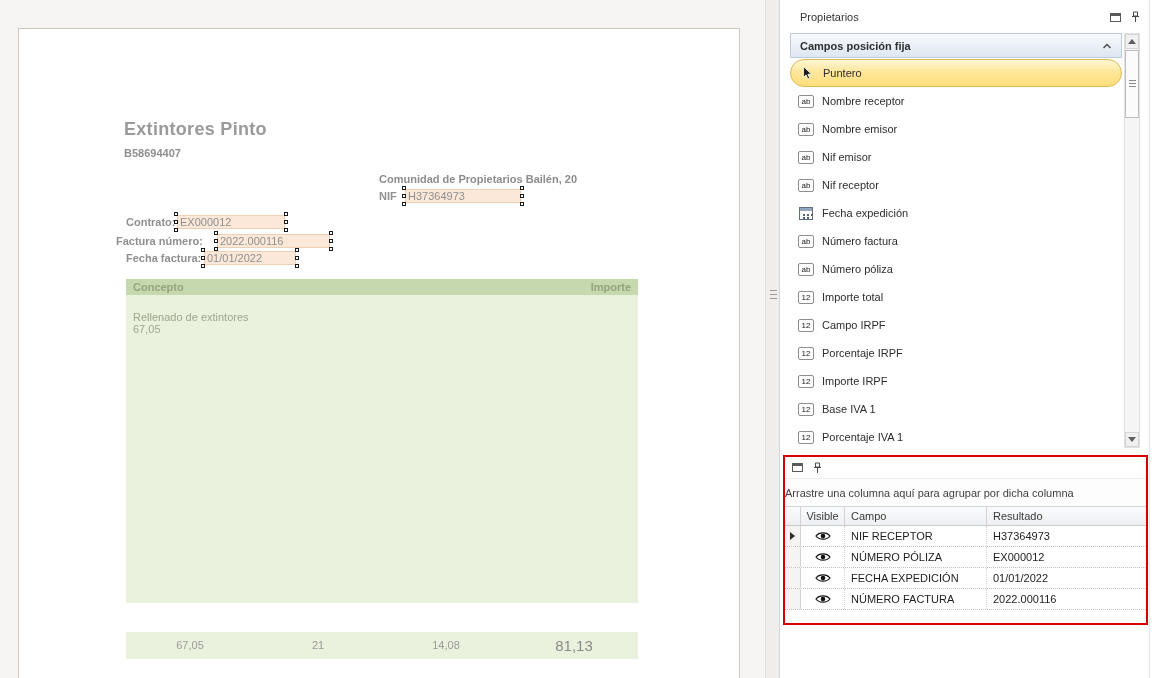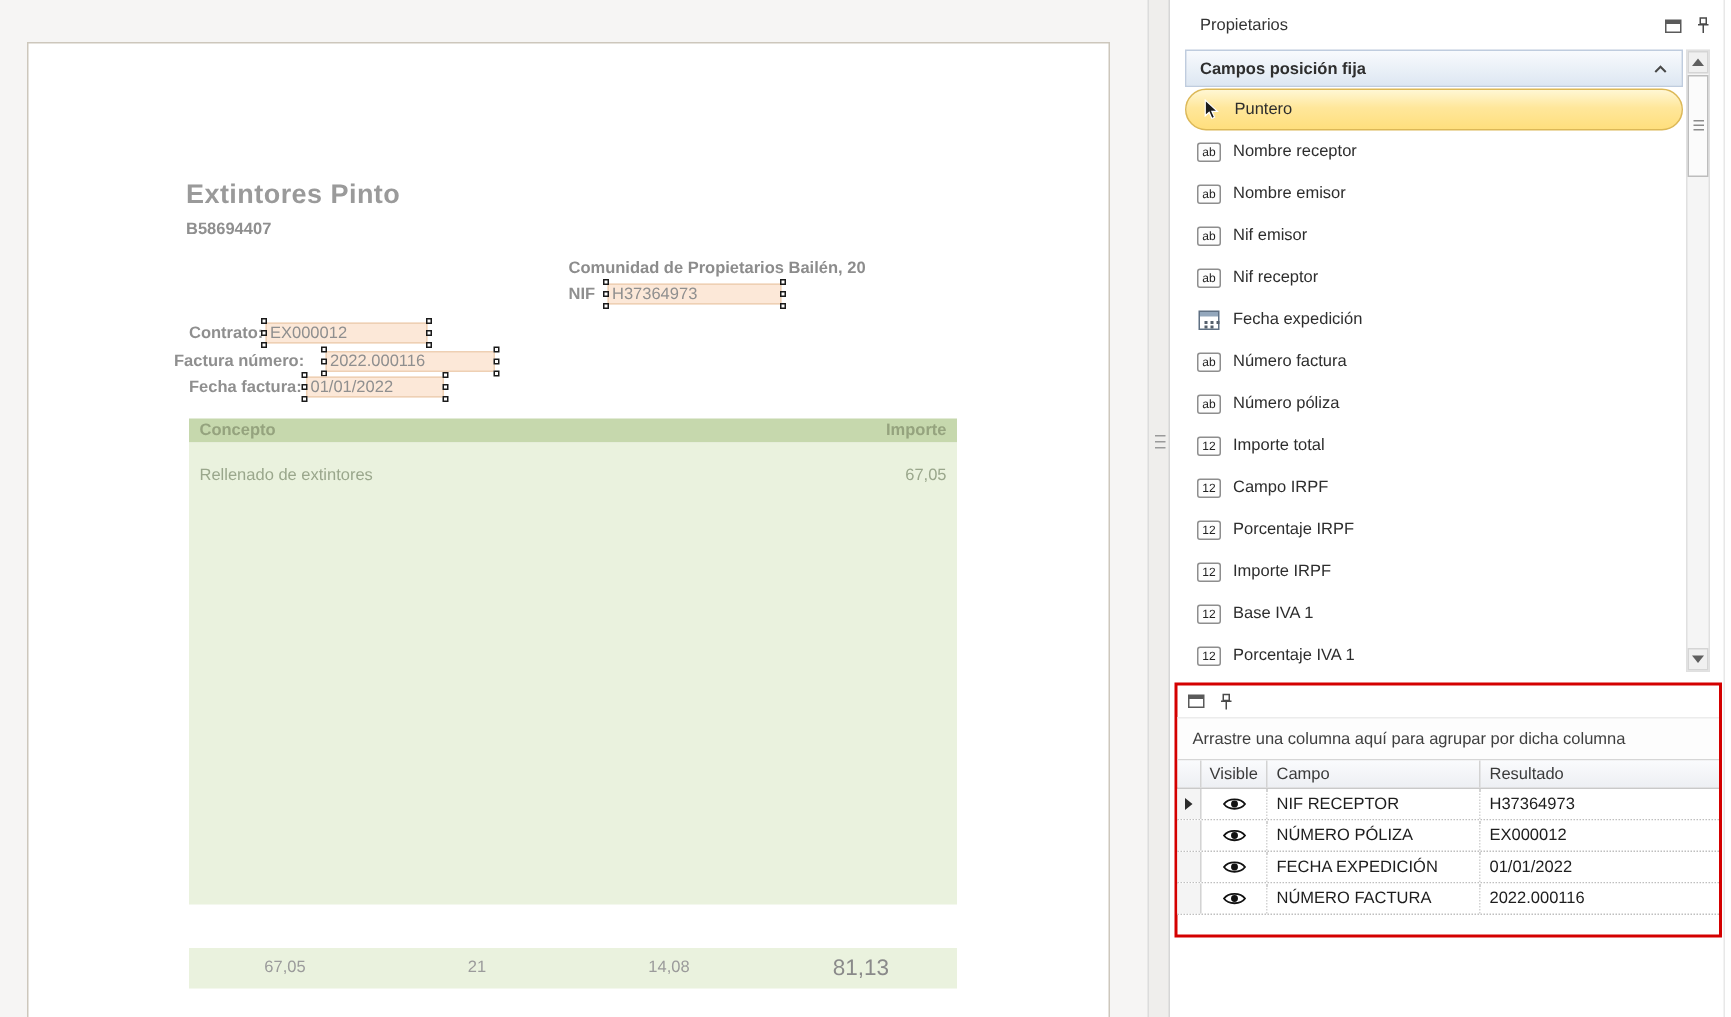--- a/index.html
+++ b/index.html
@@ -13,21 +13,21 @@
   .inv-cid{position:absolute;left:105px;top:118px;font-weight:bold;color:#8f8f8f;}
   .inv-recipient{position:absolute;left:360px;top:144px;font-weight:bold;color:#8c8c8c;}
   .inv-label{position:absolute;font-weight:bold;color:#8f8f8f;}
   .inv-field{position:absolute;height:14px;background:#fce8d8;border:1px solid #eed0b4;color:#8f8f8f;line-height:12px;padding-left:2px;white-space:nowrap;}
   .h{position:absolute;width:4px;height:4px;background:#fff;border:1px solid #1a1a1a;}
   .h.tl{left:-4px;top:-4px}.h.ml{left:-4px;top:4px}.h.bl{left:-4px;bottom:-4px}
   .h.tr{right:-4px;top:-4px}.h.mr{right:-4px;top:4px}.h.br{right:-4px;bottom:-4px}
 
   .items-header{position:absolute;left:107px;top:250px;width:512px;height:16px;background:#c6d8ad;display:flex;justify-content:space-between;padding:0 7px;line-height:16px;font-weight:bold;color:#95a37e;}
   .items-body{position:absolute;left:107px;top:266px;width:512px;height:308px;background:#eaf2de;}
-  .items-row{position:absolute;left:7px;right:7px;top:16px;display:flex;justify-content:space-between;color:#9aa78c;}
+  .items-row{position:absolute;left:7px;right:7px;top:16px;display:flex;color:#9aa78c;flex-direction:column;}
 
   .summary{position:absolute;left:107px;top:603px;width:512px;}
   .sum-headers{display:flex;height:15px;background:#c6d8ad;}
   .sum-h{flex:1;text-align:center;line-height:15px;font-weight:bold;color:#95a37e;}
   .sum-values{display:flex;height:27px;background:#eaf2de;}
   .sum-v{flex:1;text-align:center;line-height:27px;color:#9b9b9b;}
   .sum-v.total{font-weight:normal;font-size:15px;color:#8a8a8a;}
 
   
   .splitter{position:absolute;left:765px;top:0;width:15px;height:678px;background:#efeeec;border-left:1px solid #dcdcdc;border-right:1px solid #d6d6d6;}
@@ -61,21 +61,21 @@
   .sb-up{top:0;}
   .sb-down{bottom:0;}
   .tri-up{width:0;height:0;border-left:4px solid transparent;border-right:4px solid transparent;border-bottom:5px solid #5f5f5f;}
   .tri-down{width:0;height:0;border-left:4px solid transparent;border-right:4px solid transparent;border-top:5px solid #5f5f5f;}
   .sb-thumb{position:absolute;left:0;top:16px;width:14px;height:68px;background:#fbfbfb;border:1px solid #bdbdbd;display:flex;align-items:center;justify-content:center;}
   .thumb-grip{width:7px;height:1px;background:#8c8c8c;box-shadow:0 3px #8c8c8c,0 6px #8c8c8c;transform:translateY(-4px);}
 
   
   .fields-panel{position:absolute;left:3px;top:455px;width:365px;height:170px;border:2px solid #d40000;background:#fff;}
   .fp-caption{height:21px;padding:0 4px 0 7px;}
-  .group-panel{height:29px;display:flex;align-items:center;padding-left:10px;color:#3f3f3f;background:#fdfdfd;border-top:1px solid #ececec;border-bottom:1px solid #d6d6d6;}
+  .group-panel{height:29px;display:flex;align-items:center;padding-left:0;color:#3f3f3f;background:#fdfdfd;border-top:1px solid #ececec;border-bottom:1px solid #d6d6d6;}
   .grid-header{display:flex;height:19px;background:linear-gradient(180deg,#fafbfd,#edeff3);border-bottom:1px solid #c9c9c9;}
   .gh-cell{border-right:1px solid #d3d3d3;display:flex;align-items:center;color:#3a3a3a;}
   .gh-ind{width:16px;}
   .gh-visible{width:44px;justify-content:center;}
   .gh-campo{width:142px;padding-left:6px;}
   .gh-res{flex:1;padding-left:6px;border-right:none;}
   .grid-row{display:flex;height:21px;background:#fff;border-bottom:1px dotted #bfbfbf;}
   .gr-ind{width:16px;background:#f4f4f4;border-right:1px solid #d3d3d3;display:flex;align-items:center;justify-content:center;}
   .gr-visible{width:44px;display:flex;align-items:center;justify-content:center;border-right:1px dotted #d3d3d3;}
   .gr-campo{width:142px;padding-left:6px;display:flex;align-items:center;border-right:1px dotted #d3d3d3;color:#1d1d1d;}

